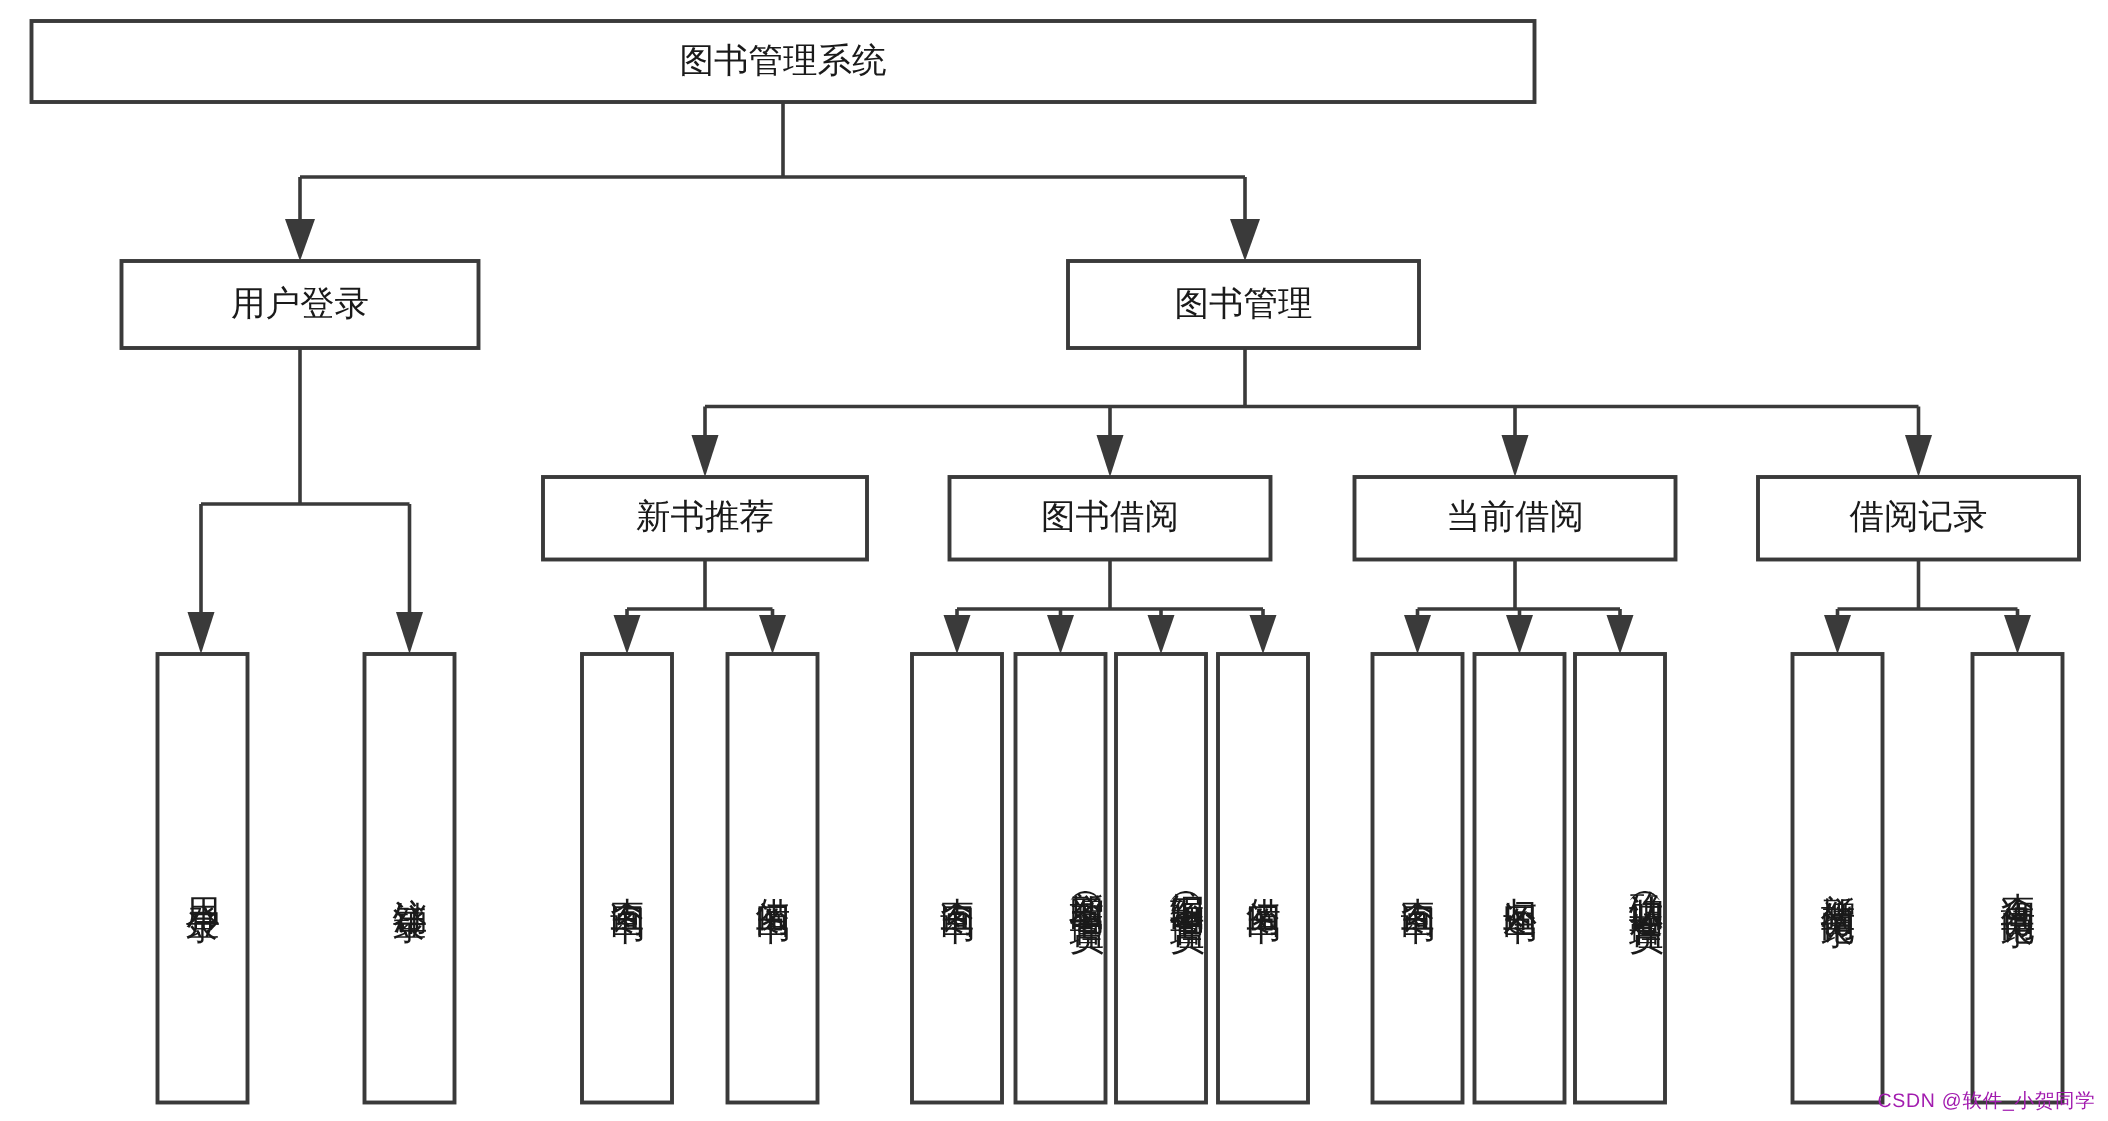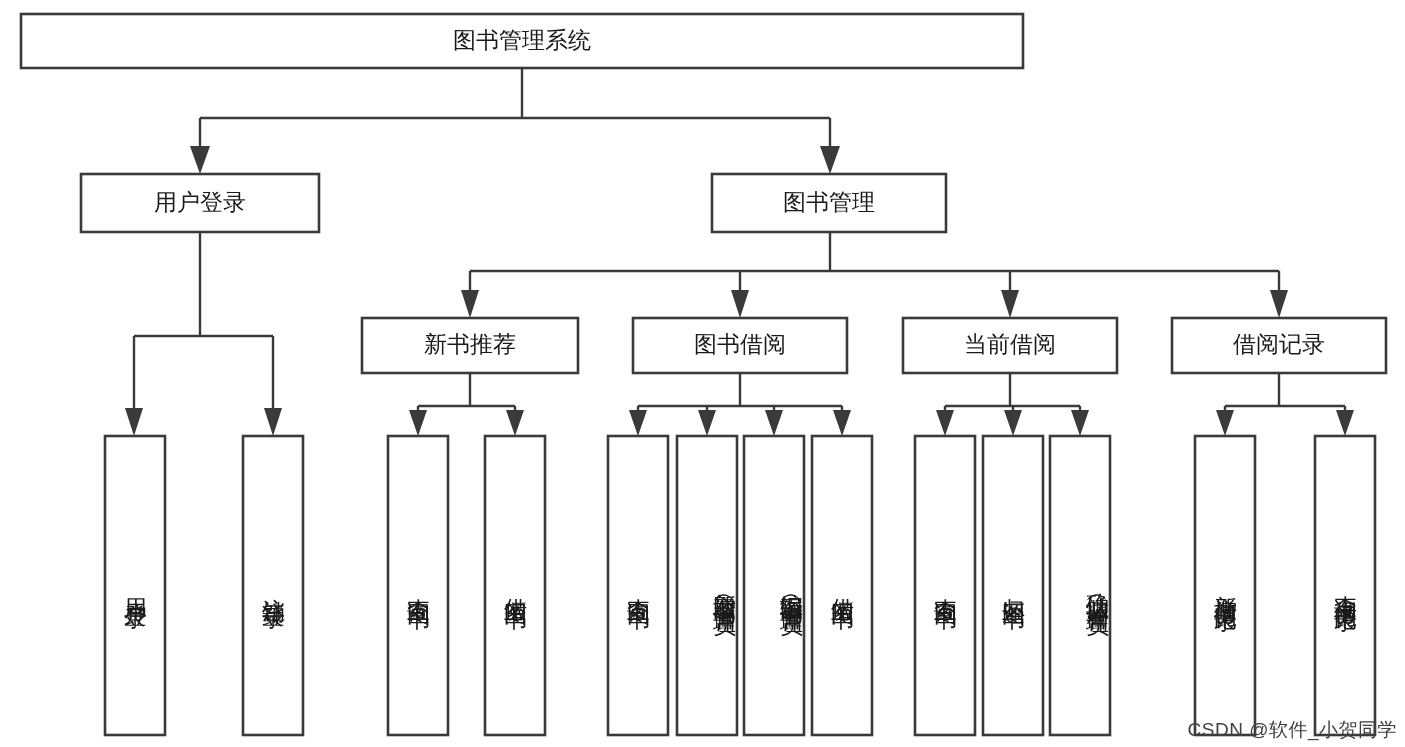--- a/index.html
+++ b/index.html
@@ -64,22 +64,22 @@
     pointer-events: none;
   }
   .node-label-v.centered {
     align-items: center;
   }
   .watermark {
     position: absolute;
     right: 8px;
     bottom: 4px;
     font-family: "Liberation Sans", "DejaVu Sans", sans-serif;
-    font-size: 19px;
-    color: #404040;
+    font-size: 13px;
+    color: #a21caf;
     white-space: nowrap;
     letter-spacing: 0.5px;
   }
 </style>
 </head>
 <body>
 
 <div id="diagram-root">
 
   <svg id="diagram-svg" viewBox="0 0 1405 747">

